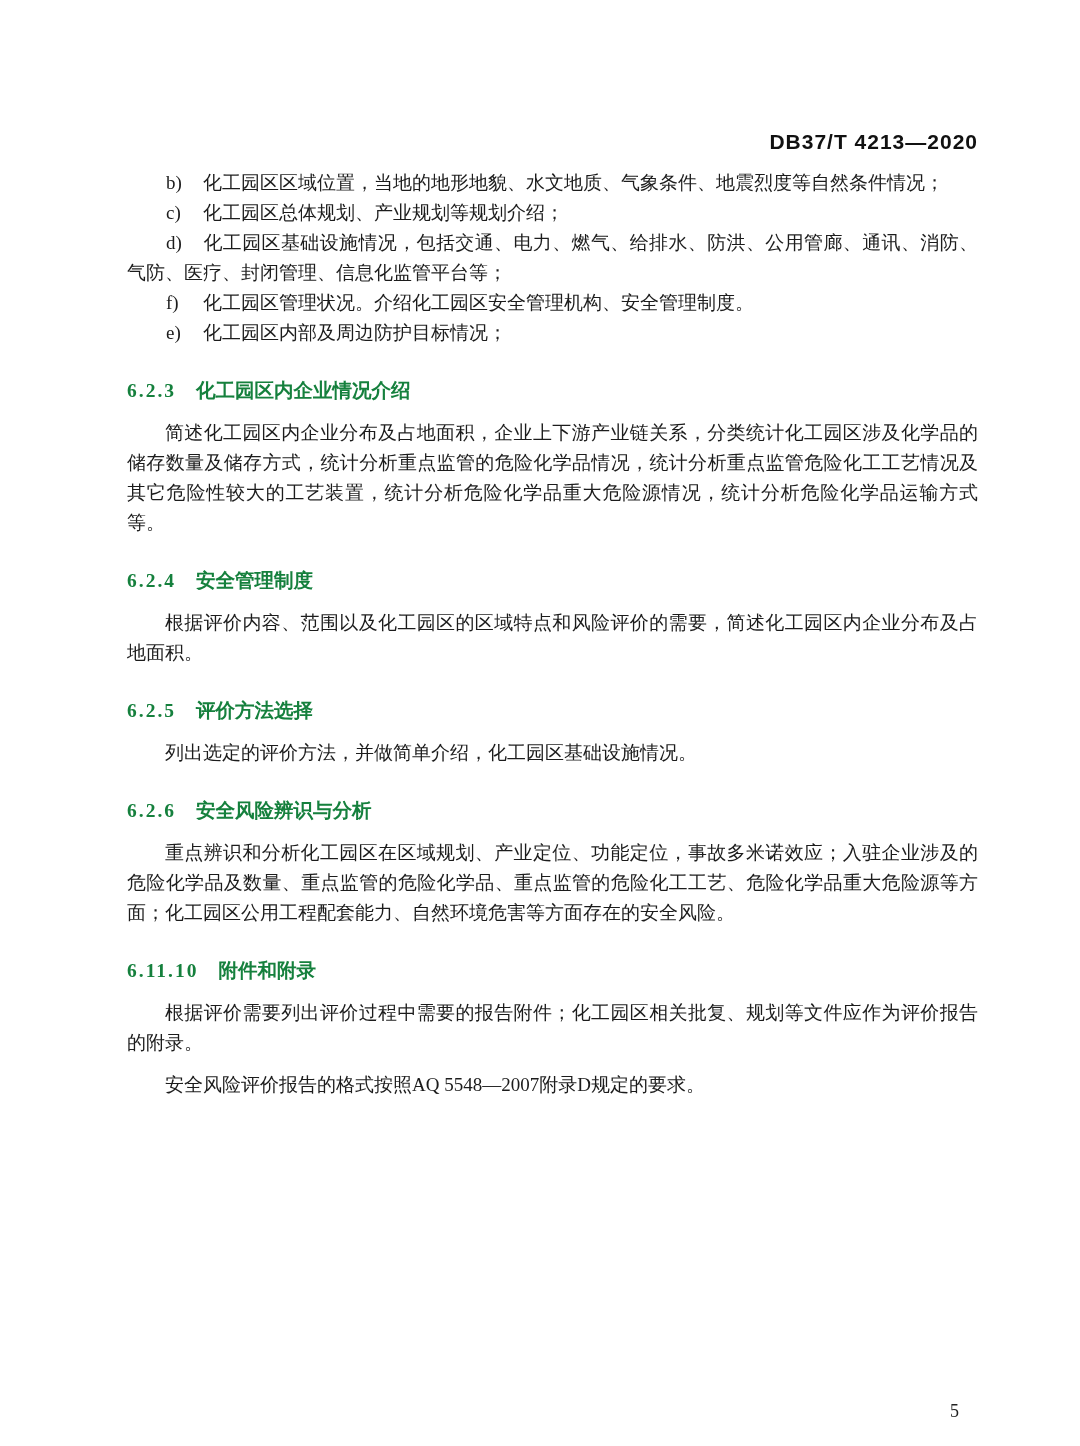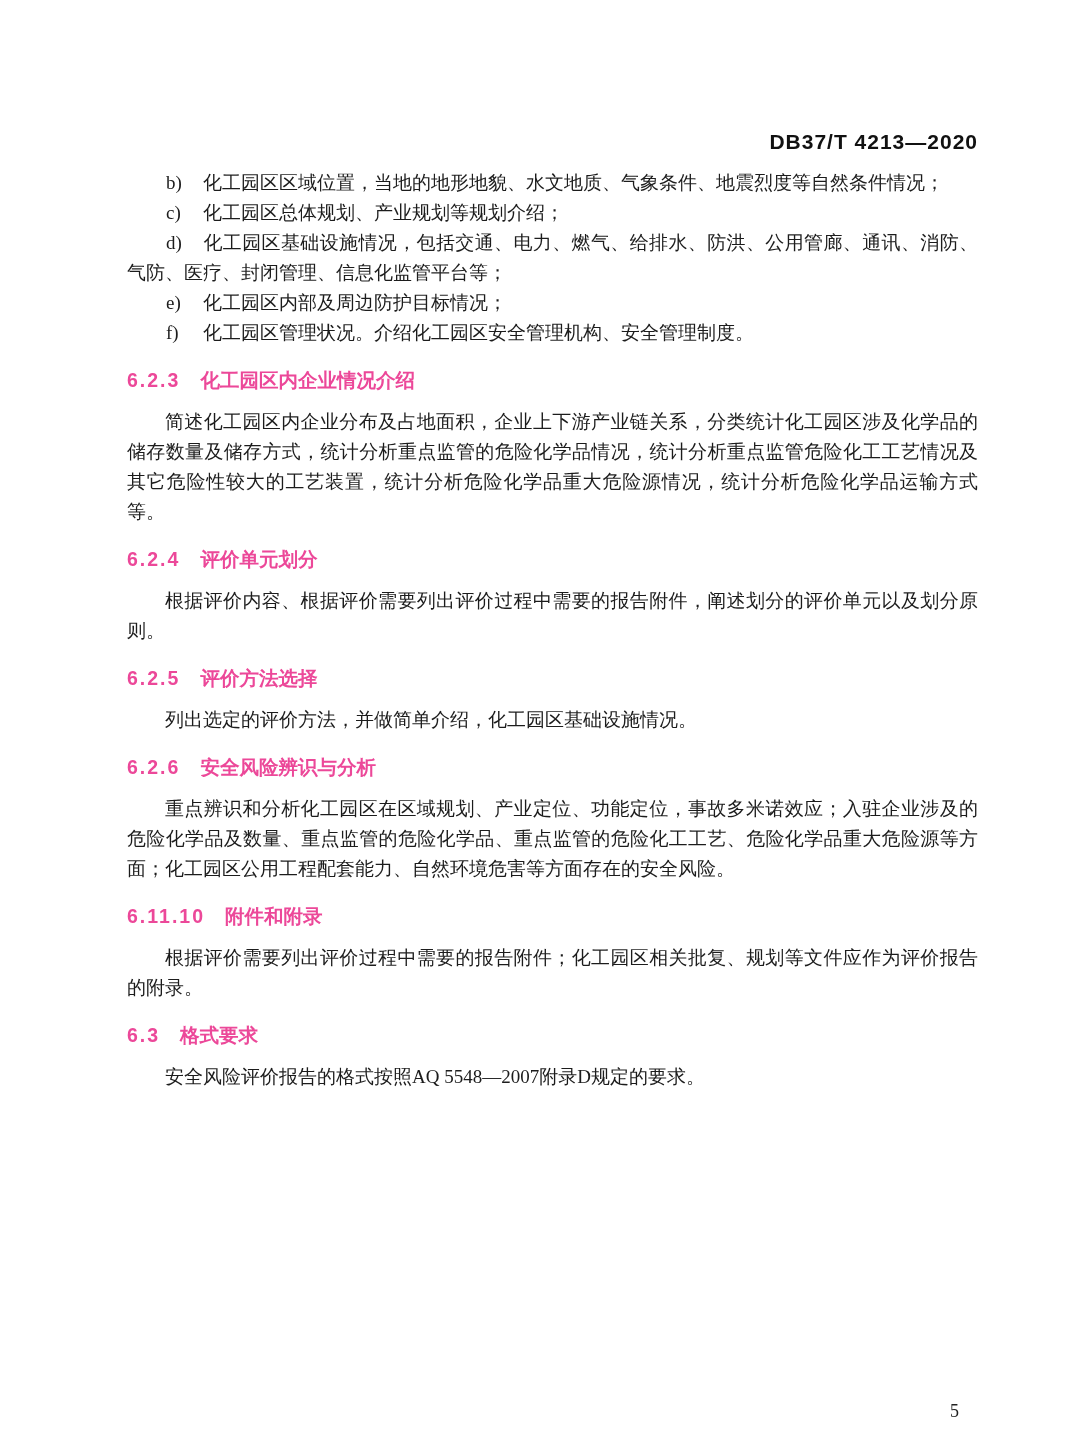--- a/index.html
+++ b/index.html
@@ -39,26 +39,26 @@
     line-height: 30px;
     text-indent: 39px;
     text-align: justify;
   }
   .list-marker {
     display: inline-block;
     width: 37px;
     text-indent: 0;
   }
   .sec-heading {
-    font-family: Liberation Sans, sans-serif;
+    font-family: Liberation Serif, serif;
     font-weight: bold;
     font-size: 19.5px;
     line-height: 30px;
-    margin: 17px 0 0 0;
-    color: #ec4899;
+    margin: 28px 0 0 0;
+    color: #15803d;
   }
   .sec-number {
     margin-right: 20px;
     letter-spacing: 2px;
   }
   .para {
     margin: 12px 0 0 0;
     line-height: 30px;
     text-indent: 38px;
     text-align: justify;
@@ -79,33 +79,33 @@
   <div class="header-code">DB37/T 4213—2020</div>
 
   <div class="content">
     <div id="list-container">
   <p class="list-item"><span class="list-marker">b)</span><span class="list-text">化工园区区域位置，当地的地形地貌、水文地质、气象条件、地震烈度等自然条件情况；</span></p>
 
   <p class="list-item"><span class="list-marker">c)</span><span class="list-text">化工园区总体规划、产业规划等规划介绍；</span></p>
 
   <p class="list-item"><span class="list-marker">d)</span><span class="list-text">化工园区基础设施情况，包括交通、电力、燃气、给排水、防洪、公用管廊、通讯、消防、气防、医疗、封闭管理、信息化监管平台等；</span></p>
 
+  <p class="list-item"><span class="list-marker">f)</span><span class="list-text">化工园区管理状况。介绍化工园区安全管理机构、安全管理制度。</span></p>
+
   <p class="list-item"><span class="list-marker">e)</span><span class="list-text">化工园区内部及周边防护目标情况；</span></p>
-
-  <p class="list-item"><span class="list-marker">f)</span><span class="list-text">化工园区管理状况。介绍化工园区安全管理机构、安全管理制度。</span></p>
 </div>
     <div id="sections-container">
   <div class="section">
     <h3 class="sec-heading"><span class="sec-number">6.2.3</span><span class="sec-title">化工园区内企业情况介绍</span></h3>
     <p class="para">简述化工园区内企业分布及占地面积，企业上下游产业链关系，分类统计化工园区涉及化学品的储存数量及储存方式，统计分析重点监管的危险化学品情况，统计分析重点监管危险化工工艺情况及其它危险性较大的工艺装置，统计分析危险化学品重大危险源情况，统计分析危险化学品运输方式等。</p>
   </div>
 
   <div class="section">
-    <h3 class="sec-heading"><span class="sec-number">6.2.4</span><span class="sec-title">评价单元划分</span></h3>
-    <p class="para">根据评价内容、根据评价需要列出评价过程中需要的报告附件，阐述划分的评价单元以及划分原则。</p>
+    <h3 class="sec-heading"><span class="sec-number">6.2.4</span><span class="sec-title">安全管理制度</span></h3>
+    <p class="para">根据评价内容、范围以及化工园区的区域特点和风险评价的需要，简述化工园区内企业分布及占地面积。</p>
   </div>
 
   <div class="section">
     <h3 class="sec-heading"><span class="sec-number">6.2.5</span><span class="sec-title">评价方法选择</span></h3>
     <p class="para">列出选定的评价方法，并做简单介绍，化工园区基础设施情况。</p>
   </div>
 
   <div class="section">
     <h3 class="sec-heading"><span class="sec-number">6.2.6</span><span class="sec-title">安全风险辨识与分析</span></h3>
     <p class="para">重点辨识和分析化工园区在区域规划、产业定位、功能定位，事故多米诺效应；入驻企业涉及的危险化学品及数量、重点监管的危险化学品、重点监管的危险化工工艺、危险化学品重大危险源等方面；化工园区公用工程配套能力、自然环境危害等方面存在的安全风险。</p>
@@ -113,20 +113,19 @@
 
 
 
 
   <div class="section">
     <h3 class="sec-heading"><span class="sec-number">6.11.10</span><span class="sec-title">附件和附录</span></h3>
     <p class="para">根据评价需要列出评价过程中需要的报告附件；化工园区相关批复、规划等文件应作为评价报告的附录。</p>
   </div>
 
   <div class="section">
-    <h3 class="sec-heading"><span class="sec-number">6.3</span><span class="sec-title">格式要求</span></h3>
     <p class="para">安全风险评价报告的格式按照AQ 5548—2007附录D规定的要求。</p>
   </div>
 </div>
   </div>
 
   <div class="page-number">5</div>
 </div>
 
 </body></html>

